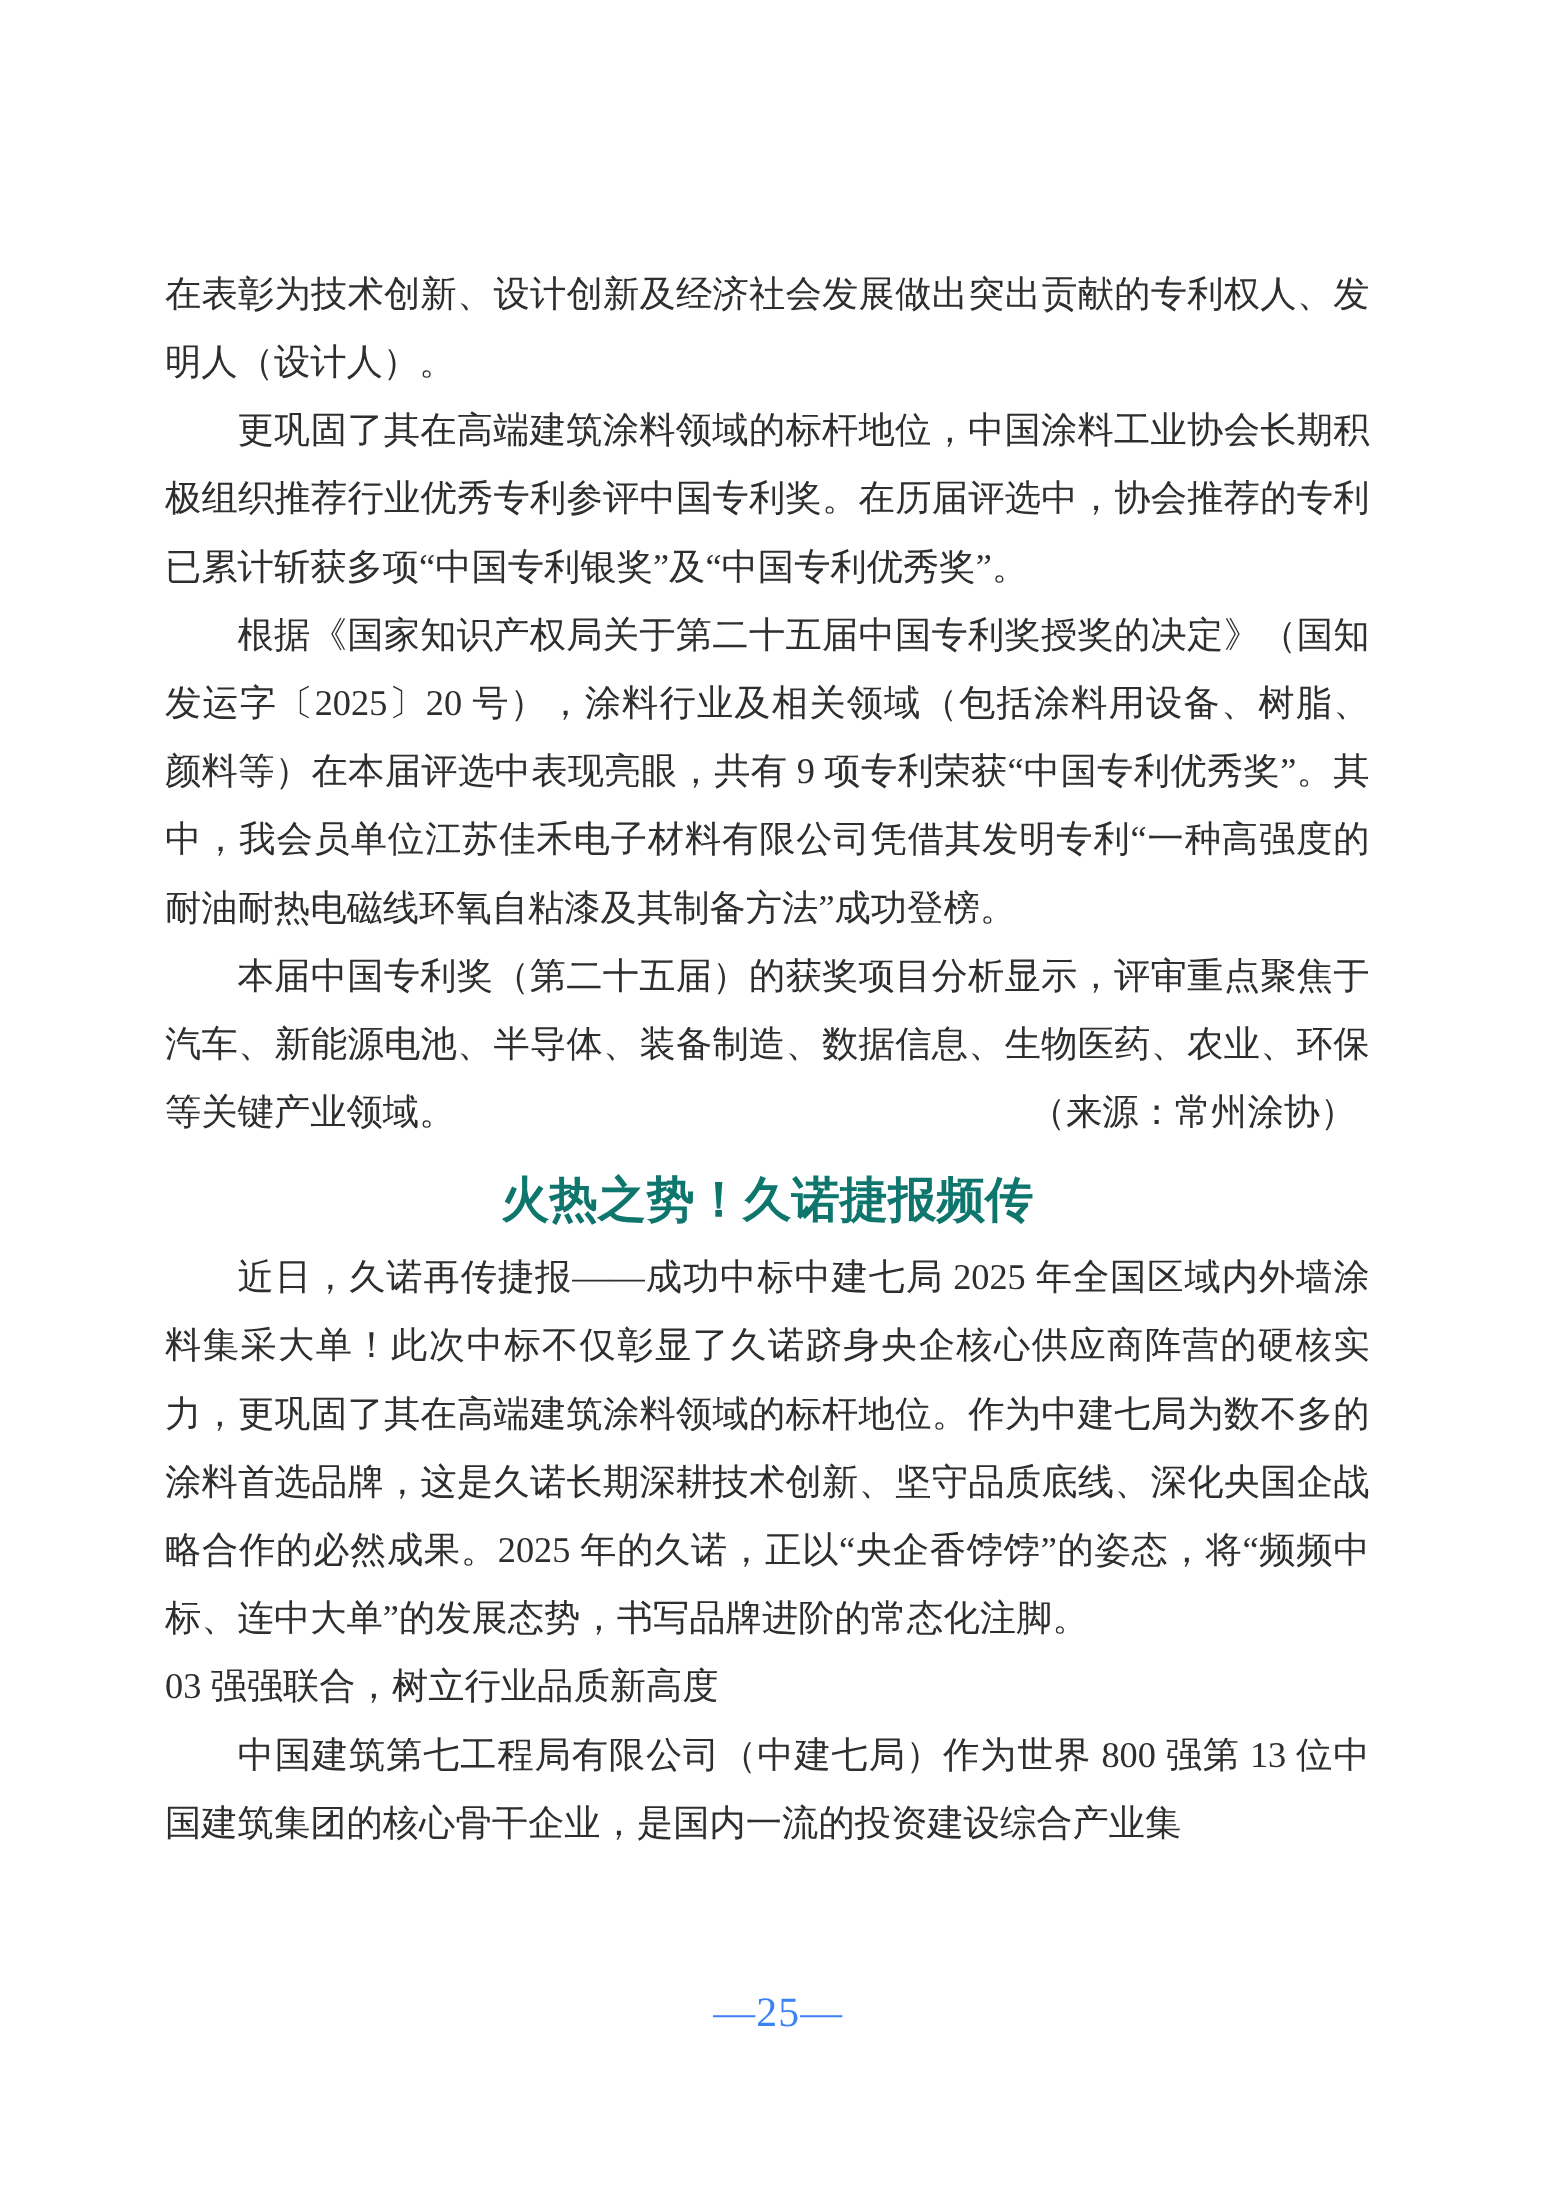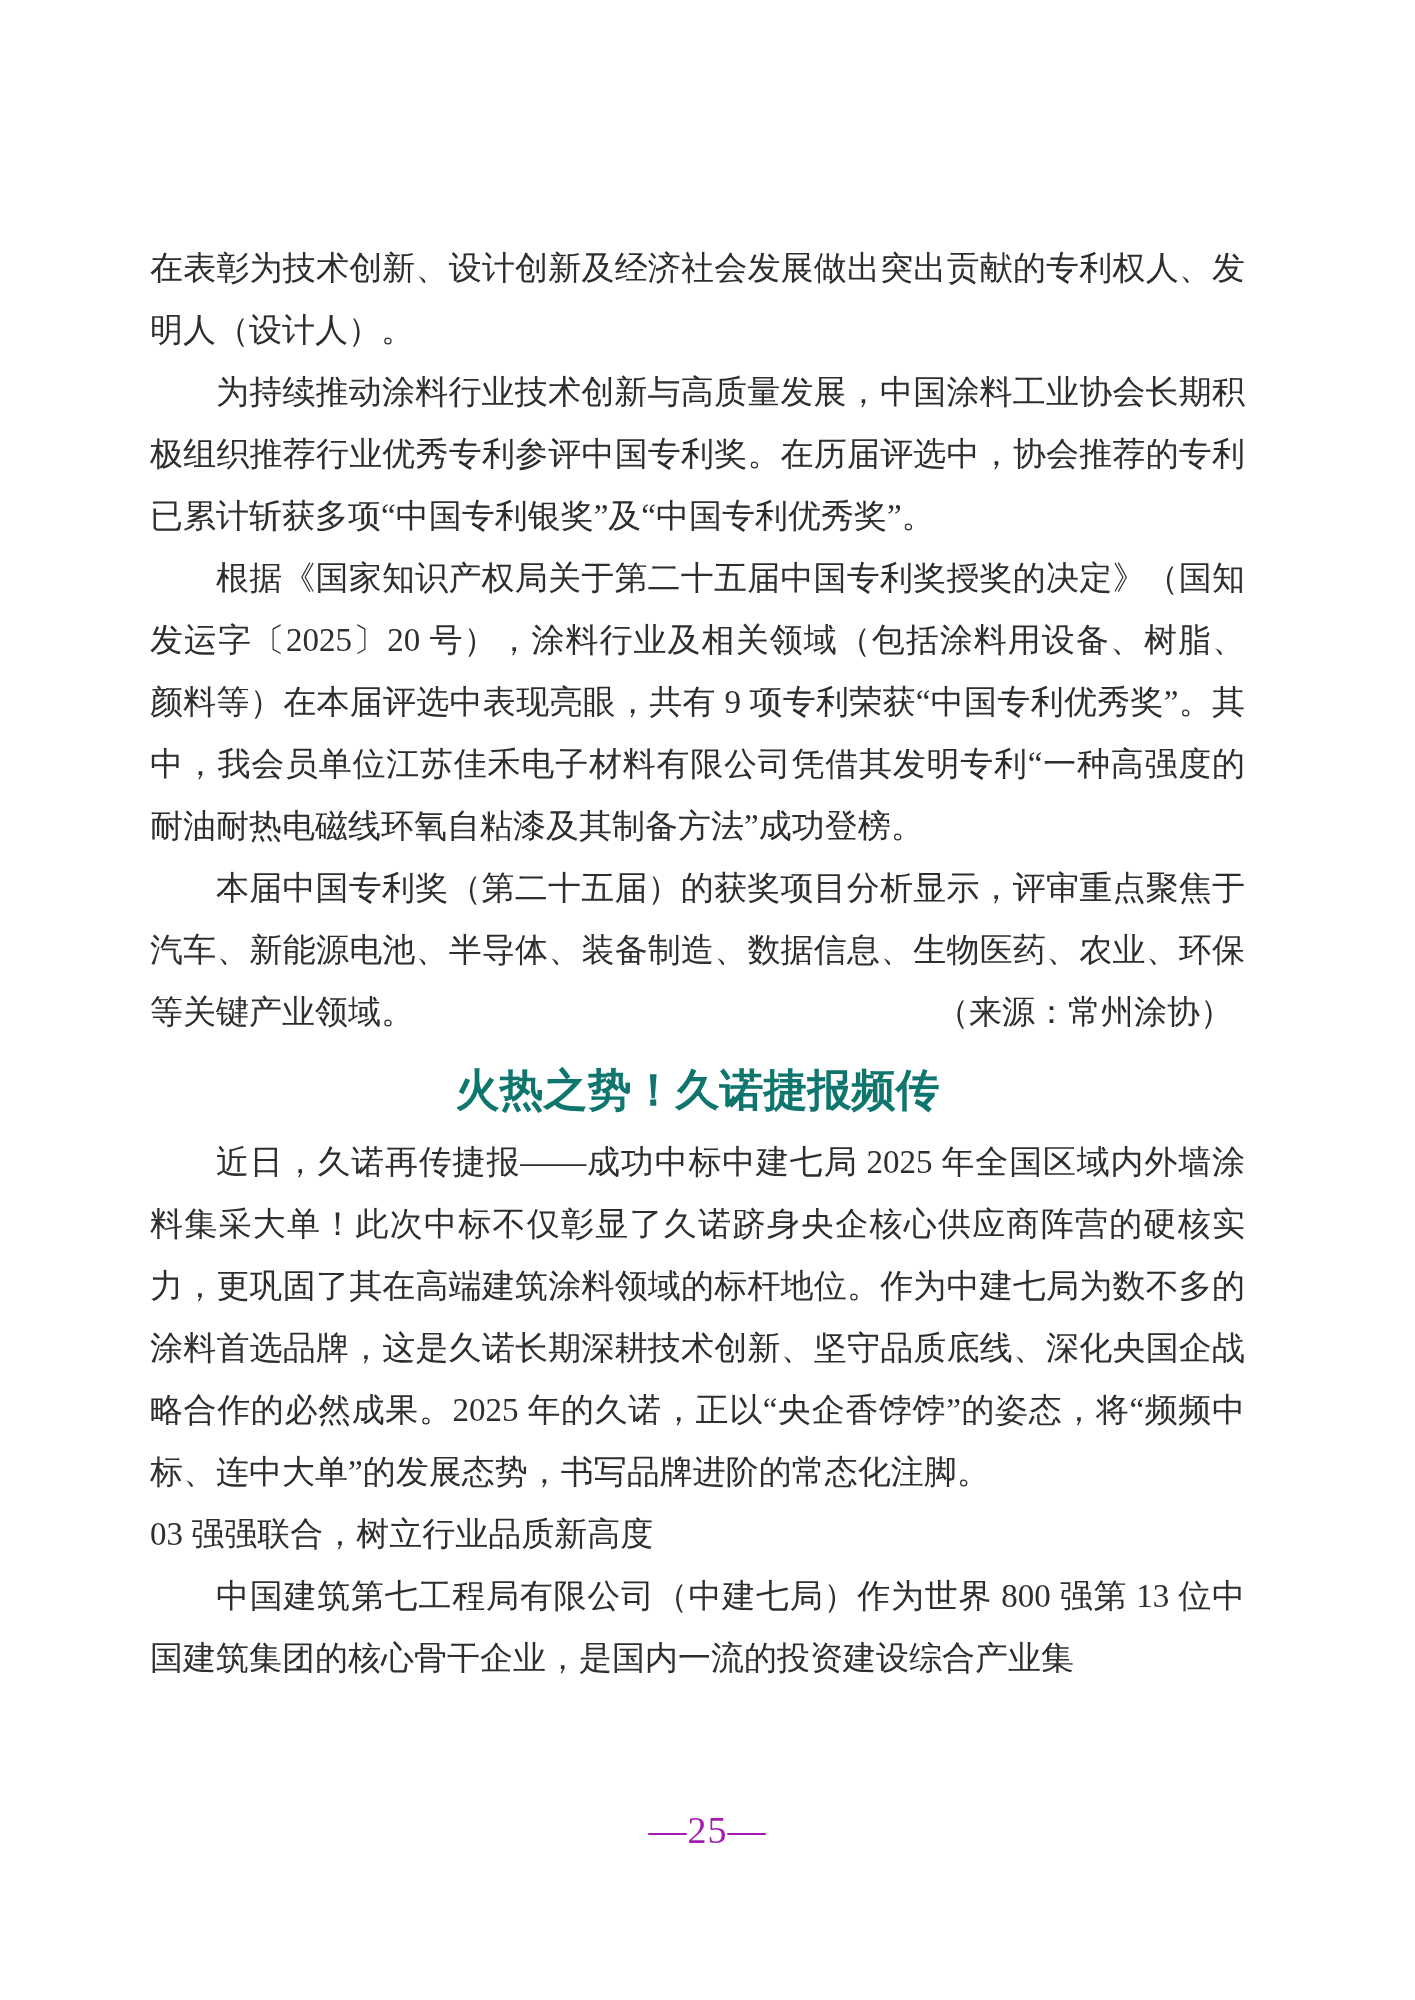--- a/index.html
+++ b/index.html
@@ -57,33 +57,33 @@
   .page-footer {
     position: absolute;
     top: 1806px;
     left: 0;
     width: 100%;
     text-align: center;
   }
   .page-number {
     font-size: 38px;
     line-height: 48px;
-    color: #a21caf;
+    color: #3b82f6;
     letter-spacing: 1px;
   }
 </style>
 </head>
 <body>
 
 <div class="page">
   <div class="content">
 
     <section class="article article-1">
       <p class="para">在表彰为技术创新、设计创新及经济社会发展做出突出贡献的专利权人、发明人（设计人）。</p>
-      <p class="para indent">为持续推动涂料行业技术创新与高质量发展，中国涂料工业协会长期积极组织推荐行业优秀专利参评中国专利奖。在历届评选中，协会推荐的专利已累计斩获多项“中国专利银奖”及“中国专利优秀奖”。</p>
+      <p class="para indent">更巩固了其在高端建筑涂料领域的标杆地位，中国涂料工业协会长期积极组织推荐行业优秀专利参评中国专利奖。在历届评选中，协会推荐的专利已累计斩获多项“中国专利银奖”及“中国专利优秀奖”。</p>
       <p class="para indent">根据《国家知识产权局关于第二十五届中国专利奖授奖的决定》（国知发运字〔2025〕20 号），涂料行业及相关领域（包括涂料用设备、树脂、颜料等）在本届评选中表现亮眼，共有 9 项专利荣获“中国专利优秀奖”。其中，我会员单位江苏佳禾电子材料有限公司凭借其发明专利“一种高强度的耐油耐热电磁线环氧自粘漆及其制备方法”成功登榜。</p>
       <p class="para indent with-source">
         <span>本届中国专利奖（第二十五届）的获奖项目分析显示，评审重点聚焦于汽车、新能源电池、半导体、装备制造、数据信息、生物医药、农业、环保等关键产业领域。</span>
         <span class="source">（来源：常州涂协）</span>
       </p>
     </section>
 
     <h1 class="article-title">火热之势！久诺捷报频传</h1>
 
     <section class="article article-2">

